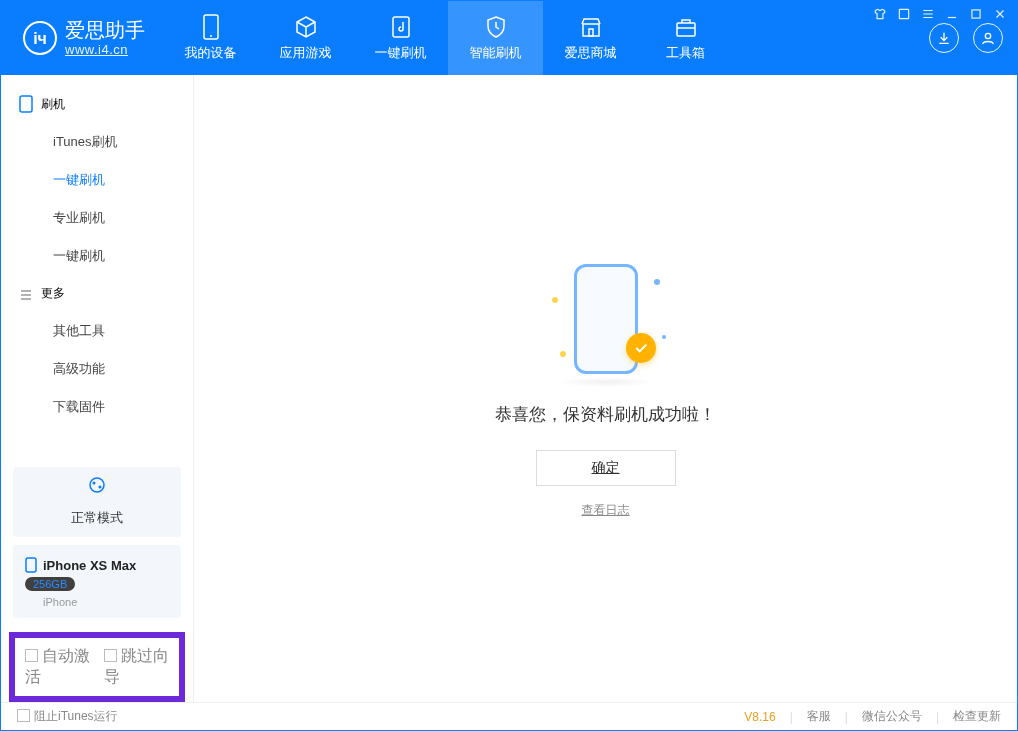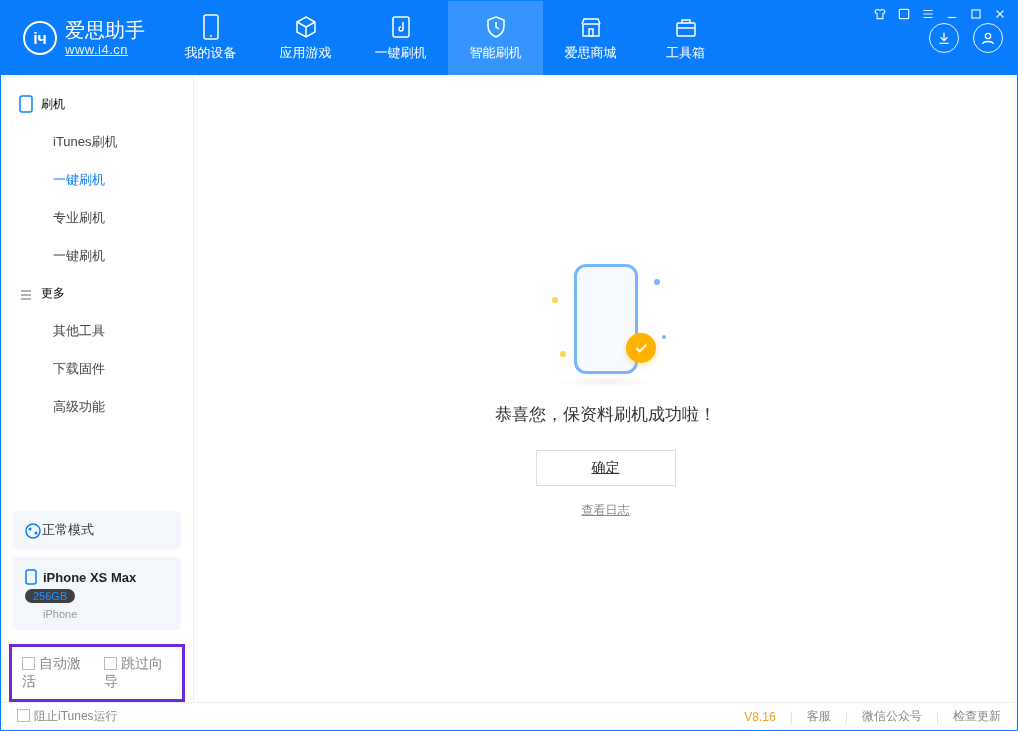--- a/index.html
+++ b/index.html
@@ -21,25 +21,25 @@
 .circle-btn { width:30px; height:30px; border:1.5px solid rgba(255,255,255,.9); border-radius:50%; display:flex; align-items:center; justify-content:center; cursor:pointer; }
 
 
 .body { display:flex; height: calc(100% - 74px - 28px); }
 .sidebar { width: 193px; border-right:1px solid #eee; padding-top:10px; display:flex; flex-direction:column; }
 .side-content { flex:1; overflow:auto; }
 .side-group-title { display:flex; align-items:flex-end; gap:8px; padding:10px 18px; font-size:12px; color:#000000; }
 .side-item { padding:10px 18px 10px 52px; font-size:13px; color:#444; cursor:pointer; }
 .side-item.active { color:#0a7dff; }
 .device-box { margin:4px 12px; background:#f3f7fc; border-radius:4px; padding:10px 12px; }
-.mode-box { display:flex; align-items:flex-end; gap:1px; font-size:13px; color:#333; }
+.mode-box { display:flex; align-items:center; gap:16px; font-size:13px; color:#333;flex-direction:column; }
 .dev-name { font-size:13px; font-weight:600; color:#222; display:flex; align-items:center; gap:6px; margin-top:2px; }
 .dev-cap { display:inline-block; background:#404040; color:#2b8dff; font-size:11px; padding:1px 8px; border-radius:10px; margin-top:4px; }
 .dev-type { font-size:11px; color:#999; margin-top:4px;padding-left:18px; }
-.bottom-check { border:3px solid #6d28d9; margin:10px 8px 0 8px; padding:8px 10px; display:flex; gap:14px; font-size:14px; color:#888; }
+.bottom-check { border:6px solid #6d28d9; margin:10px 8px 0 8px; padding:8px 10px; display:flex; gap:14px; font-size:16px; color:#888; }
 .cb { width:13px; height:13px; border:1px solid #bbb; display:inline-block; vertical-align:middle; margin-right:4px; position:relative; top:-1px; }
 
 
 .main { flex:1; display:flex; flex-direction:column; align-items:center; justify-content:center; }
 .phone-illus { position:relative; width:120px; height:120px; margin-bottom:24px; display:flex; align-items:center; justify-content:center; }
 .phone-body { width:64px; height:110px; border:3px solid #76b6ff; border-radius:12px; background:#f7fbff; position:relative; }
 .phone-check { position:absolute; right:10px; bottom:16px; width:30px; height:30px; background:#ffb300; border-radius:50%; display:flex; align-items:center; justify-content:center; color:#fff; font-weight:bold; box-shadow:0 2px 6px rgba(255,179,0,.4); }
 .spark { position:absolute; width:6px; height:6px; background:#ffd54f; border-radius:50%; }
 .spark.s1{ left:6px; top:38px; }
 .spark.s2{ left:14px; bottom:22px; }
@@ -194,22 +194,22 @@
       <div class="side-item">专业刷机</div>
       <div class="side-item">一键刷机</div>
 
       <div class="side-group-title">
         <svg width="14" height="14" viewBox="0 0 14 14" stroke="#999" stroke-width="1.5">
             <path d="M2 3h10M2 7h10M2 11h10"></path>
           </svg>
         <span>更多</span>
       </div>
       <div class="side-item">其他工具</div>
+      <div class="side-item">高级功能</div>
       <div class="side-item">下载固件</div>
-      <div class="side-item">高级功能</div>
     </div>
 
     <div class="device-box">
       <div class="mode-box">
         <svg width="16" height="16" viewBox="0 0 16 16">
             <circle cx="8" cy="8" r="7" fill="none" stroke="#0a7dff" stroke-width="1.5"></circle>
             <circle cx="5" cy="6" r="1.5" fill="#0a7dff"></circle>
             <circle cx="11" cy="10" r="1.5" fill="#0a7dff"></circle>
           </svg>
         <span>正常模式</span>

